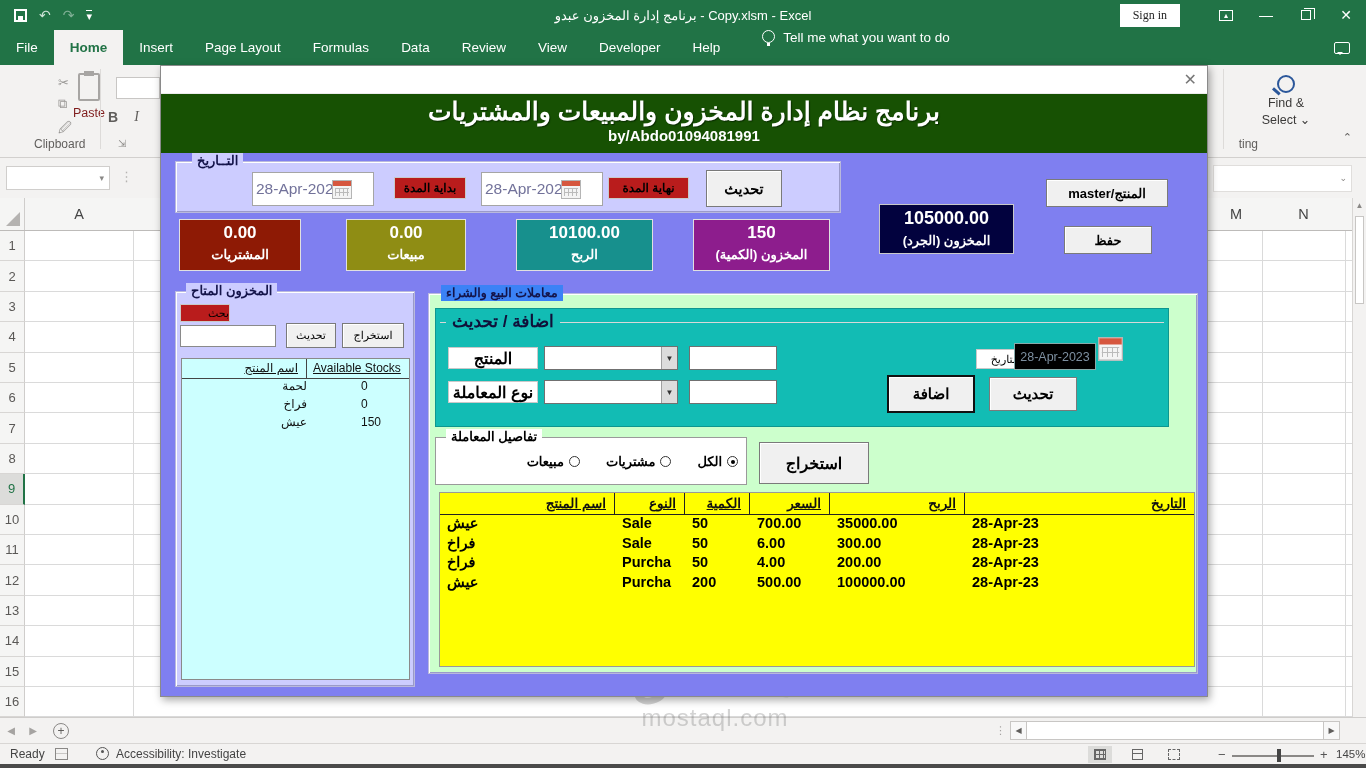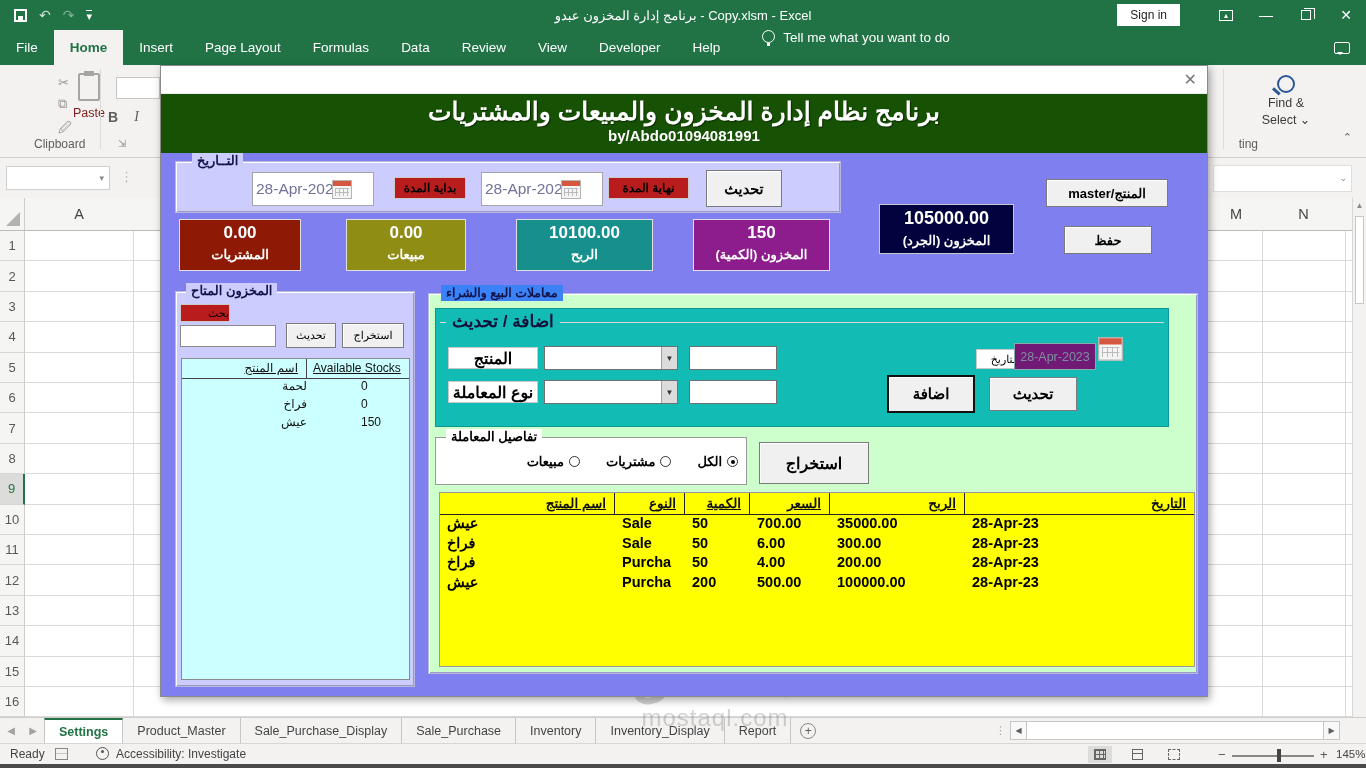--- a/index.html
+++ b/index.html
@@ -11,21 +11,21 @@
   .titlebar { position:absolute; left:0; top:0; width:1366px; height:30px; background:#217346; color:#fff;
               display:flex; align-items:center; }
   .qat { display:flex; align-items:center; gap:12px; padding-left:14px; }
   .icon-save { width:13px; height:13px; border:2px solid #fff; position:relative; }
   .icon-save::after { content:''; position:absolute; left:2px; bottom:0; width:5px; height:4px; background:#fff; }
   .qat .glyph { font-size:14px; color:#cfe3d8; }
   .qat .glyph.dim { opacity:.55; }
   .qat .qat-custom { font-size:11px; color:#fff; border-top:1px solid #fff; line-height:10px; }
   .tb-title { position:absolute; left:0; right:0; text-align:center; font-size:13px; pointer-events:none; }
   .tb-right { margin-left:auto; display:flex; align-items:center; height:100%; }
-  .signin { background:#fff; color:#1e1e1e; font-size:12px; padding:4px 13px; margin-right:26px; }
+  .signin { background:#fff; color:#1e1e1e; font-size:12px; padding:4px 13px; margin-right:26px;font-family:Liberation Serif, serif; }
   .winbtn { width:40px; height:100%; display:flex; align-items:center; justify-content:center; font-size:14px; color:#fff; }
   .icon-ribbonopts { width:14px; height:11px; border:1px solid #fff; position:relative; font-size:8px; text-align:center; line-height:9px; }
   .icon-restore { width:10px; height:10px; border:1px solid #fff; position:relative; }
   .icon-restore::before { content:''; position:absolute; left:2px; top:-3px; width:10px; height:10px; border:1px solid #fff; border-left:none; border-bottom:none; }
 
   .tabrow { position:absolute; left:0; top:30px; width:1366px; height:35px; background:#217346; display:flex; align-items:stretch; color:#fff; }
   .rtab { padding:0 16px; font-size:13.5px; display:flex; align-items:center; }
   .rtab.active { background:#f3f2f1; color:#217346; font-weight:bold; }
   .tellme { display:flex; align-items:flex-start; gap:8px; margin-left:26px; font-size:13.5px; }
   .bulb { width:13px; height:13px; border:1.5px solid #fff; border-radius:50%; position:relative; }
@@ -176,21 +176,21 @@
   .teal-legend { position:absolute; left:10px; top:2px; font-size:17px; font-weight:bold; color:#10103a; background:#12bcb4; padding:0 6px; z-index:1; }
   .t-lbl { position:absolute; background:#fff; border:1px solid #c9c9c9; font-size:16px; font-weight:bold;
            display:flex; align-items:center; justify-content:center; }
   .combo { position:absolute; background:#fff; border:1px solid #707070; display:flex; }
   .combo .cfield { flex:1; }
   .combo .cbtn { width:16px; background:#dcdcdc; border-left:1px solid #a0a0a0; font-size:8px; color:#333;
                  display:flex; align-items:center; justify-content:center; }
   .tbox { position:absolute; background:#fff; border:1px solid #707070; }
   .t-datelbl { position:absolute; left:540px; top:40px; width:58px; height:20px; background:#fff; border:1px solid #c9c9c9;
                font-size:11px; display:flex; align-items:center; justify-content:center; font-weight:normal; }
-  .t-dateval { position:absolute; left:578px; top:34px; width:82px; height:27px; background:#701a75; border:1px solid #88aaaa;
+  .t-dateval { position:absolute; left:578px; top:34px; width:82px; height:27px; background:#000000; border:1px solid #88aaaa;
                color:#7d8fa0; font-size:12.5px; display:flex; align-items:center; justify-content:center; }
   .t-cal { position:absolute; left:664px; top:28px; transform:scale(1.25); transform-origin:top left; }
   .btn-add { position:absolute; left:451px; top:66px; width:88px; height:38px; font-size:15px; }
   .btn-upd3 { position:absolute; left:553px; top:68px; width:88px; height:34px; font-size:15px; }
 
   .details { position:absolute; left:6px; top:143px; width:312px; height:48px; background:#fff; border:1px solid #9a9a9a; }
   .details .legend { left:10px; background:#fff; color:#000; }
   .radio-row { position:absolute; left:6px; right:8px; top:16px; display:flex; flex-direction:row-reverse; gap:26px;
                align-items:center; font-size:13px; font-weight:bold; }
   .radio-item { display:flex; flex-direction:row-reverse; align-items:center; gap:5px; }
@@ -508,29 +508,20 @@
               <span class="dc cw5">28-Apr-23</span>
             </div>
           </div>
       </div>
     </div>
   </div>
 
   <div class="tabsbar">
     <span class="tnav">◀</span>
     <span class="tnav">▶</span>
-    <div id="sheetTabs" style="display:flex;">
-        <div class="sheettab active">Settings</div>
-        <div class="sheettab">Product_Master</div>
-        <div class="sheettab">Sale_Purchase_Display</div>
-        <div class="sheettab">Sale_Purchase</div>
-        <div class="sheettab">Inventory</div>
-        <div class="sheettab">Inventory_Display</div>
-        <div class="sheettab">Report</div>
-      </div>
     <div class="addsheet">
         <span>+</span>
       </div>
     <div class="tdots">⋮</div>
     <div class="hscroll">
       <span class="hs-btn">◀</span>
       <span class="hs-track"></span>
       <span class="hs-btn">▶</span>
     </div>
   </div>

